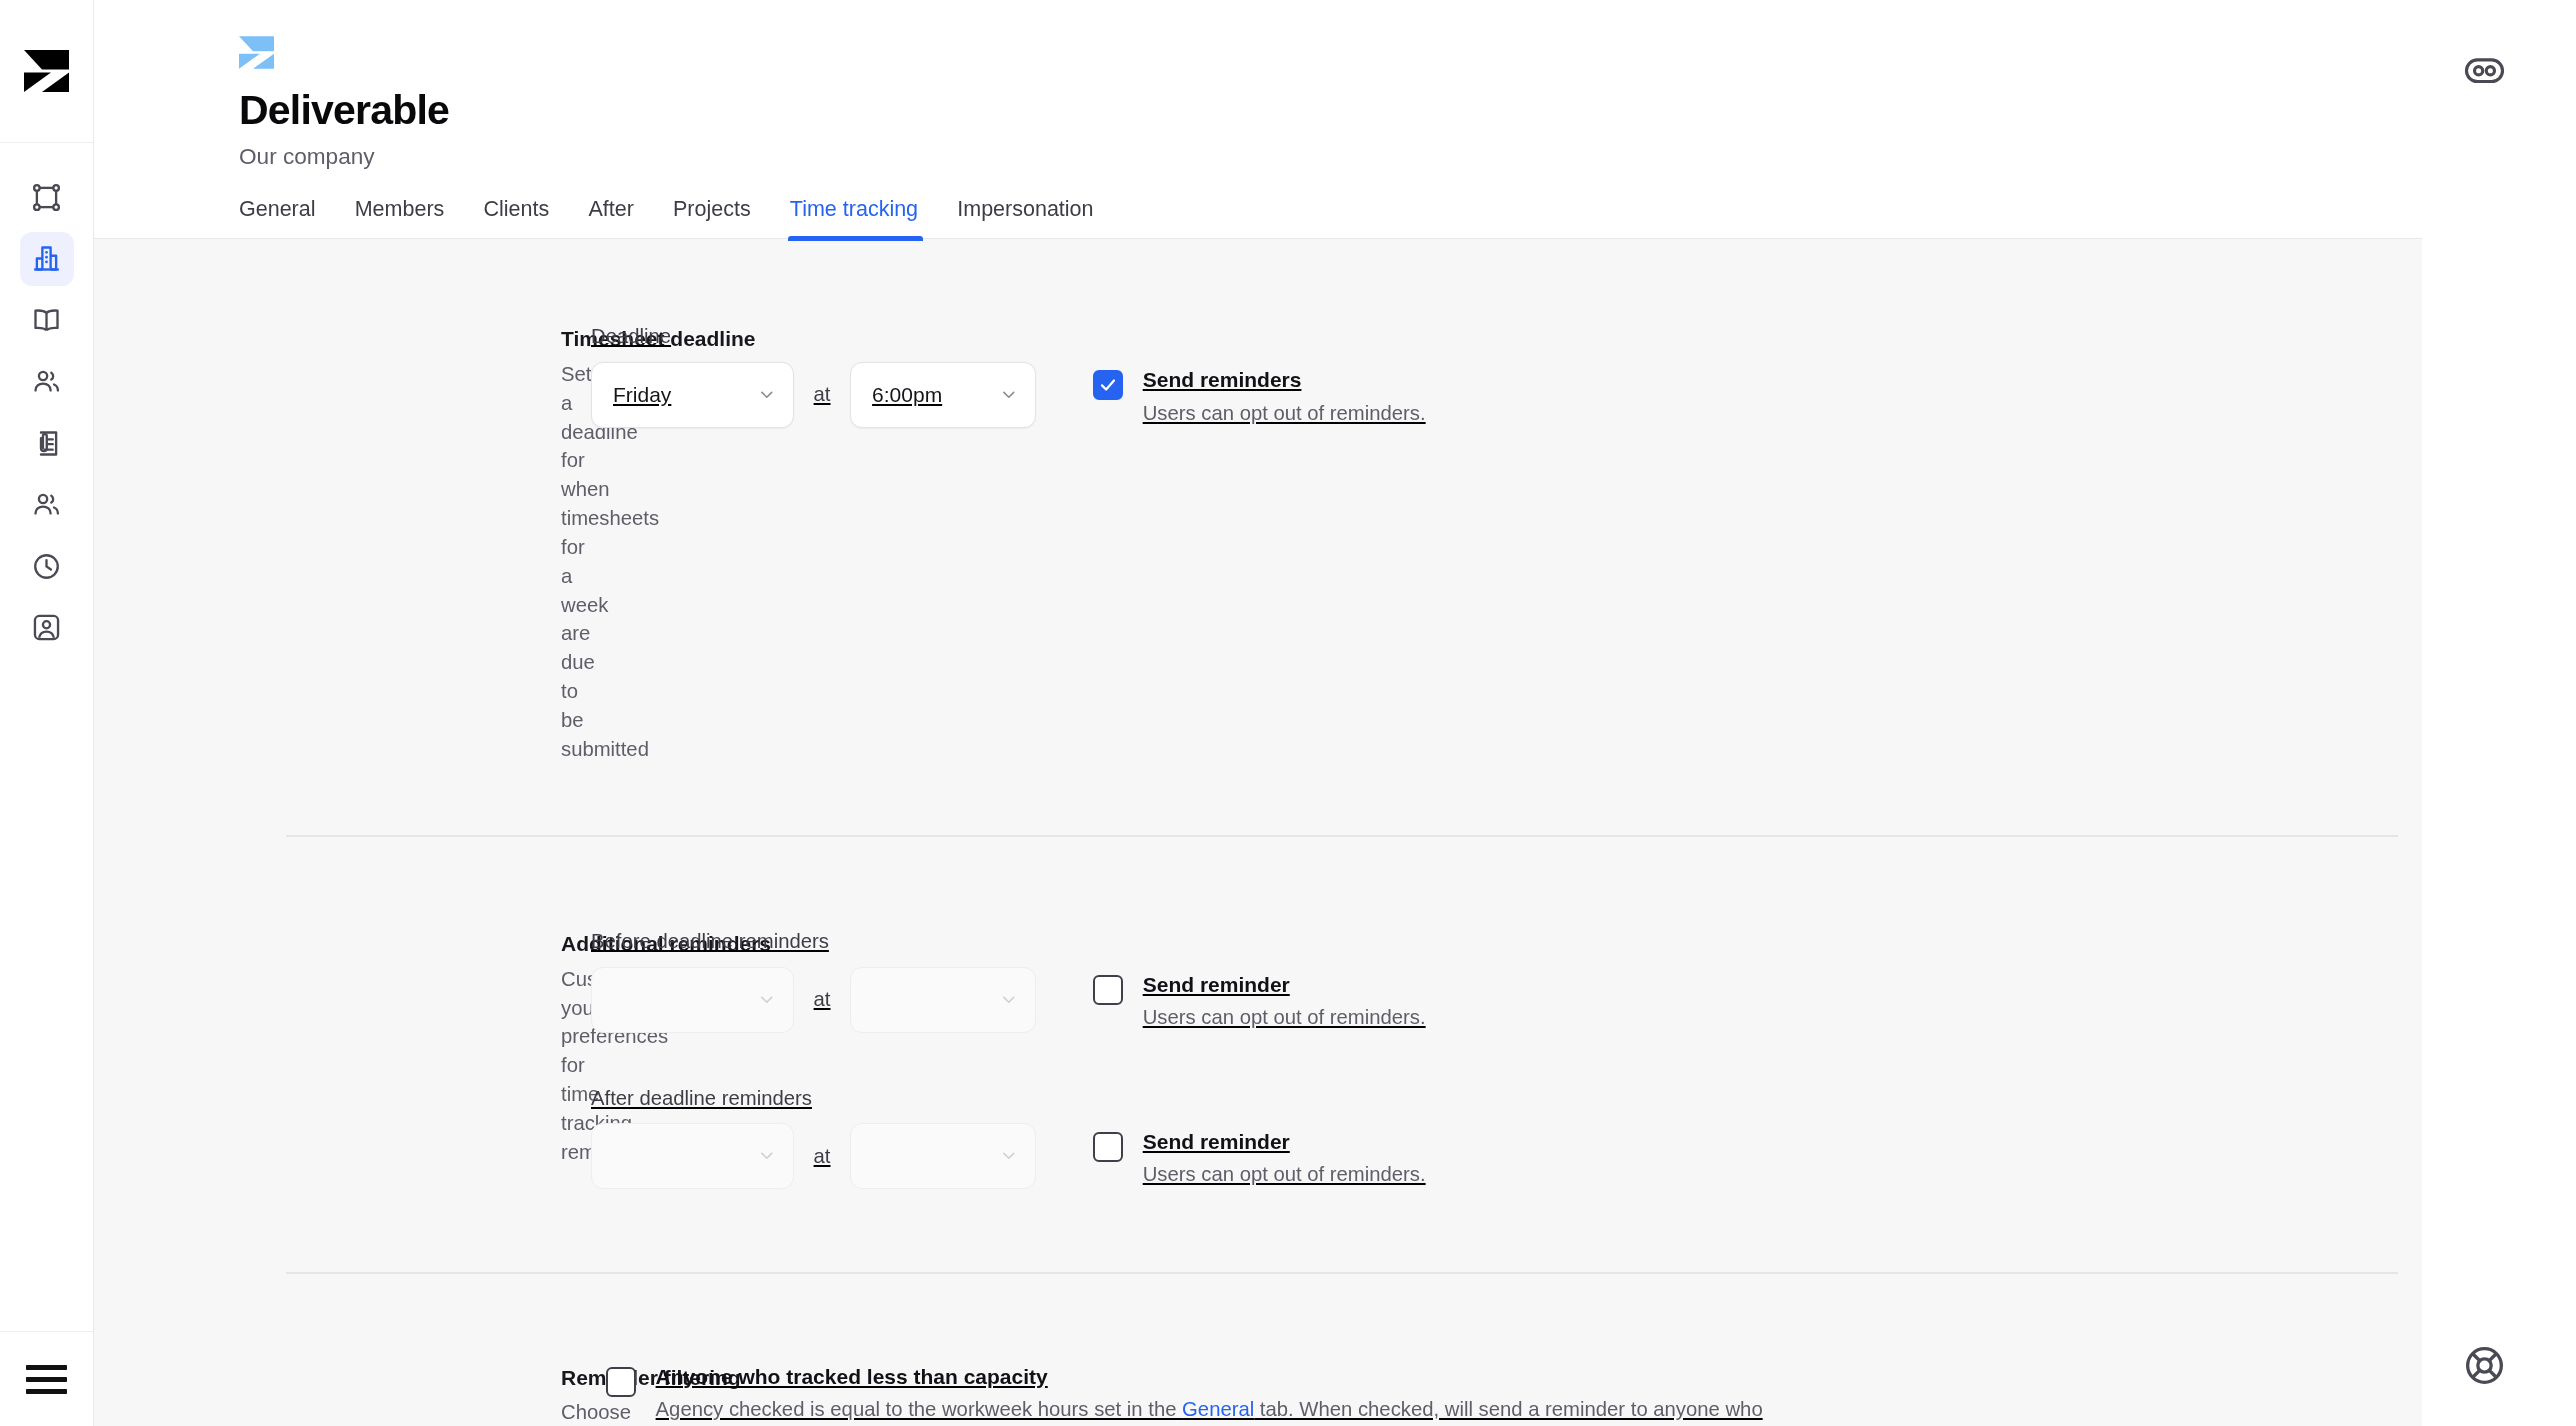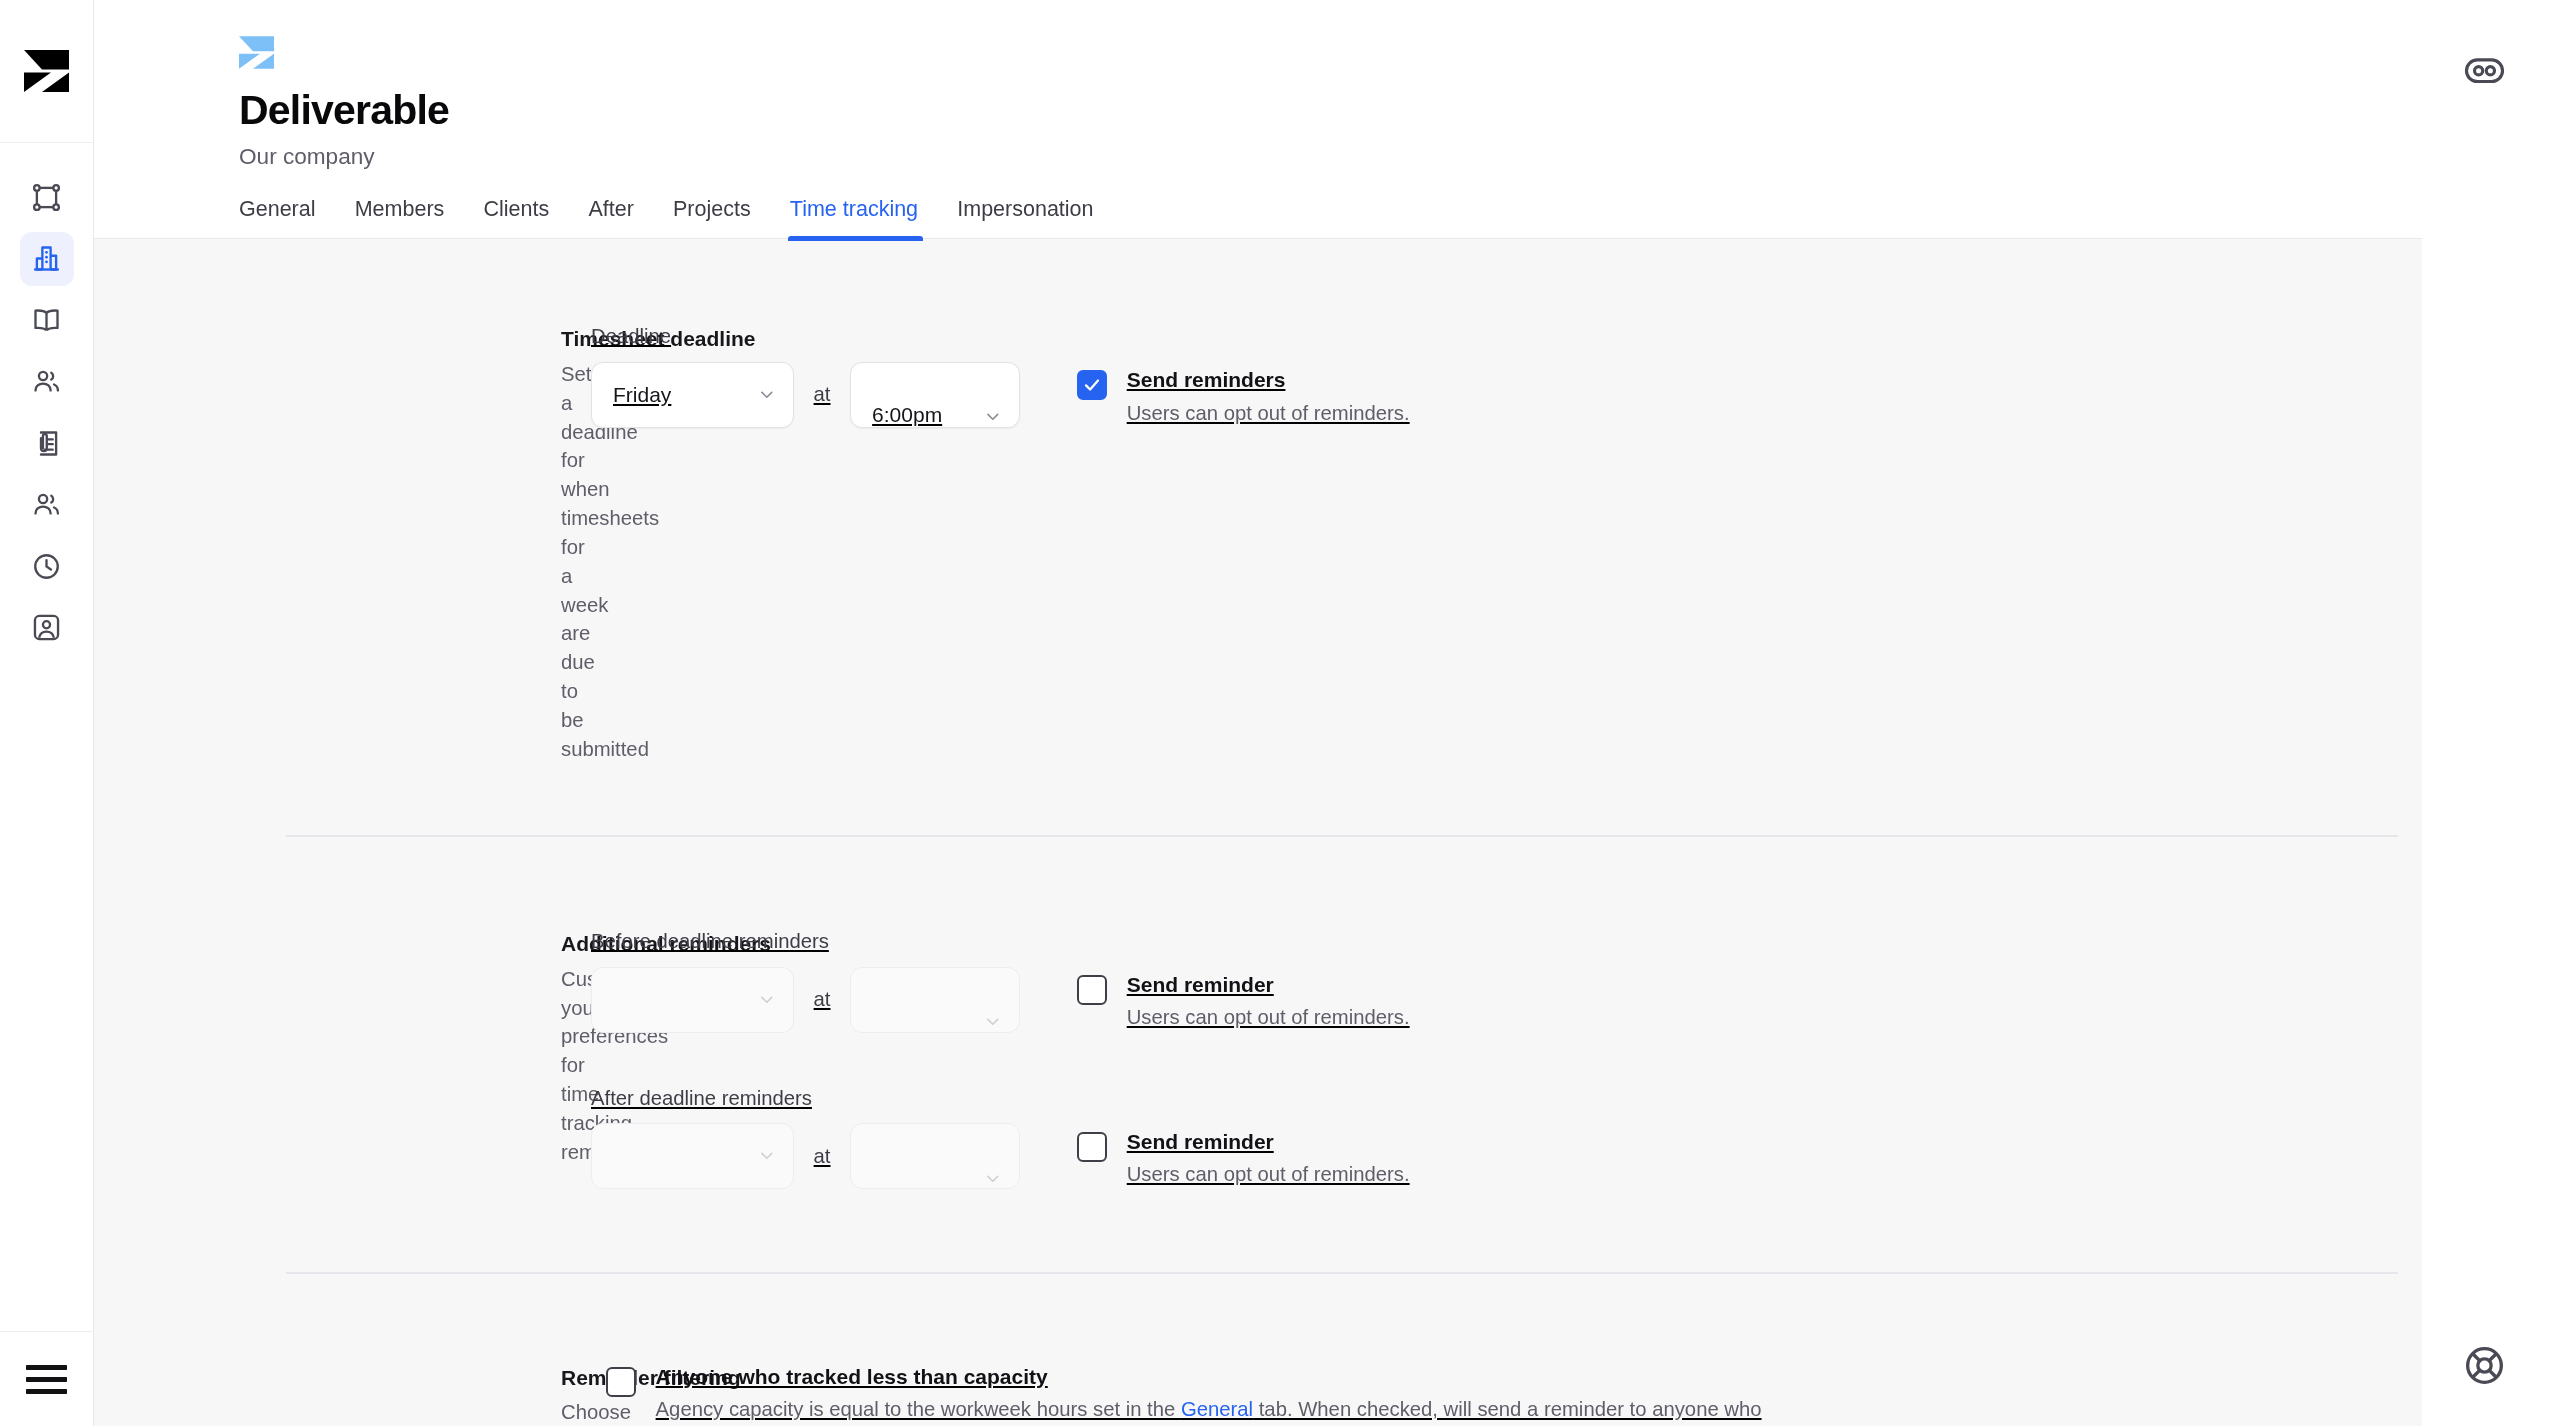--- a/index.html
+++ b/index.html
@@ -109,21 +109,21 @@
   .select {
     width: 203px; height: 66px;
     background: #ffffff;
     border: 1.5px solid #e3e3e7;
     border-radius: 12px;
     box-shadow: 0 0.8px 1.5px rgba(16,16,24,0.05);
     display: flex; align-items: center; justify-content: space-between;
     padding: 0 16.6px 0 21px;
     font-size: 21px; color: #15151a;
   }
-  .select.wide { width: 170px; align-items: flex-end; }
+  .select.wide { width: 186px; }
   .select.muted {
     background: #fafafb; border-color: #ededf1; box-shadow: none; color: transparent;
   }
   .chev { width: 19.6px; height: 19.6px; flex: 0 0 19.6px; color: #8c8c97; }
   .select.muted .chev { color: #cfcfd6; }
   .at { font-size: 20.3px; color: #3d3d46; margin: 0 19.6px; }
 
   .check-group { display: flex; align-items: flex-start; }
   .cb {
     width: 30px; height: 30px; flex: 0 0 30px;
@@ -411,21 +411,21 @@
         <div class="sec-label">
           <h3>Reminder filtering</h3>
           <p>Choose which users will receive reminders</p>
         </div>
         <div class="sec-body" style="padding-left:15px;">
 
           <div class="check-group">
             <div class="cb"></div>
             <div class="cb-text" style="max-width:1115px;">
               <div class="cb-title">Anyone who tracked less than capacity</div>
-              <div class="cb-desc"><span>Agency capacity is equal to the workweek hours set in the </span><a href="#">General</a><span> tab. When checked, will send a reminder to anyone who has not submitted and anyone who has submitted below the capacity threshold.</span></div>
+              <div class="cb-desc"><span>Agency checked is equal to the workweek hours set in the </span><a href="#">General</a><span> tab. When checked, will send a reminder to anyone who has not submitted and anyone who has submitted below the capacity threshold.</span></div>
             </div>
           </div>
 
         </div>
       </div>
 
     </div>
   </div>
 
   <div class="gutter">

